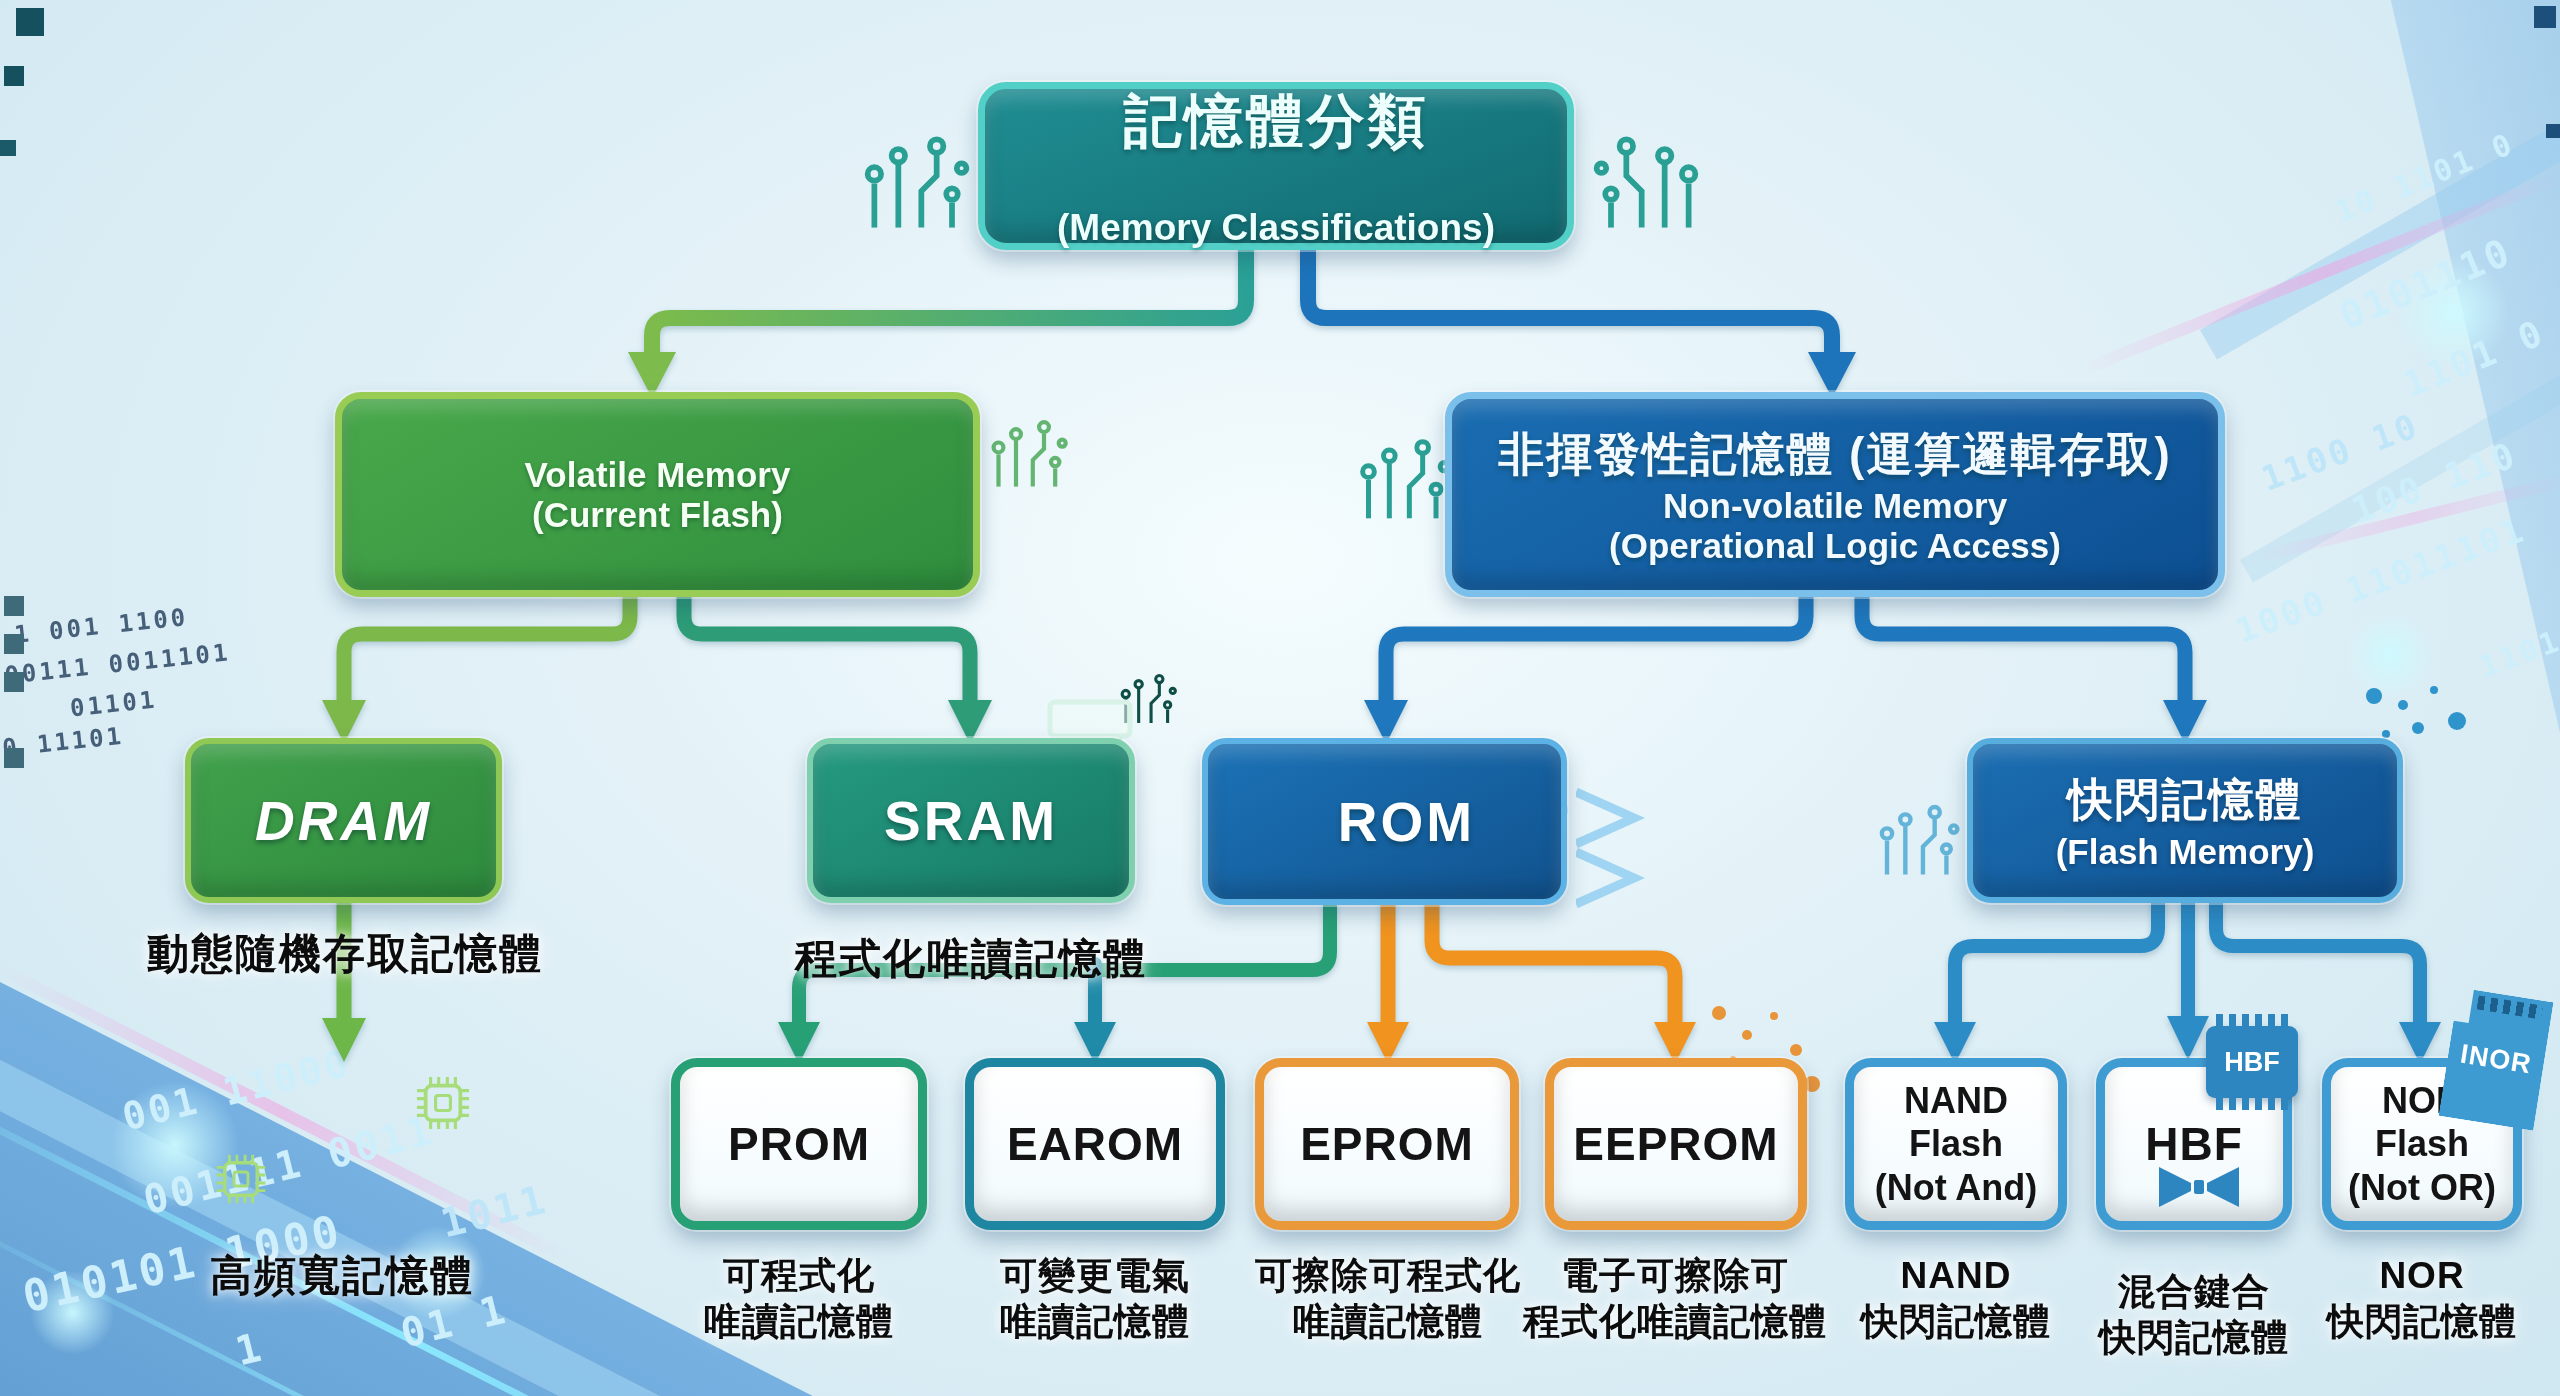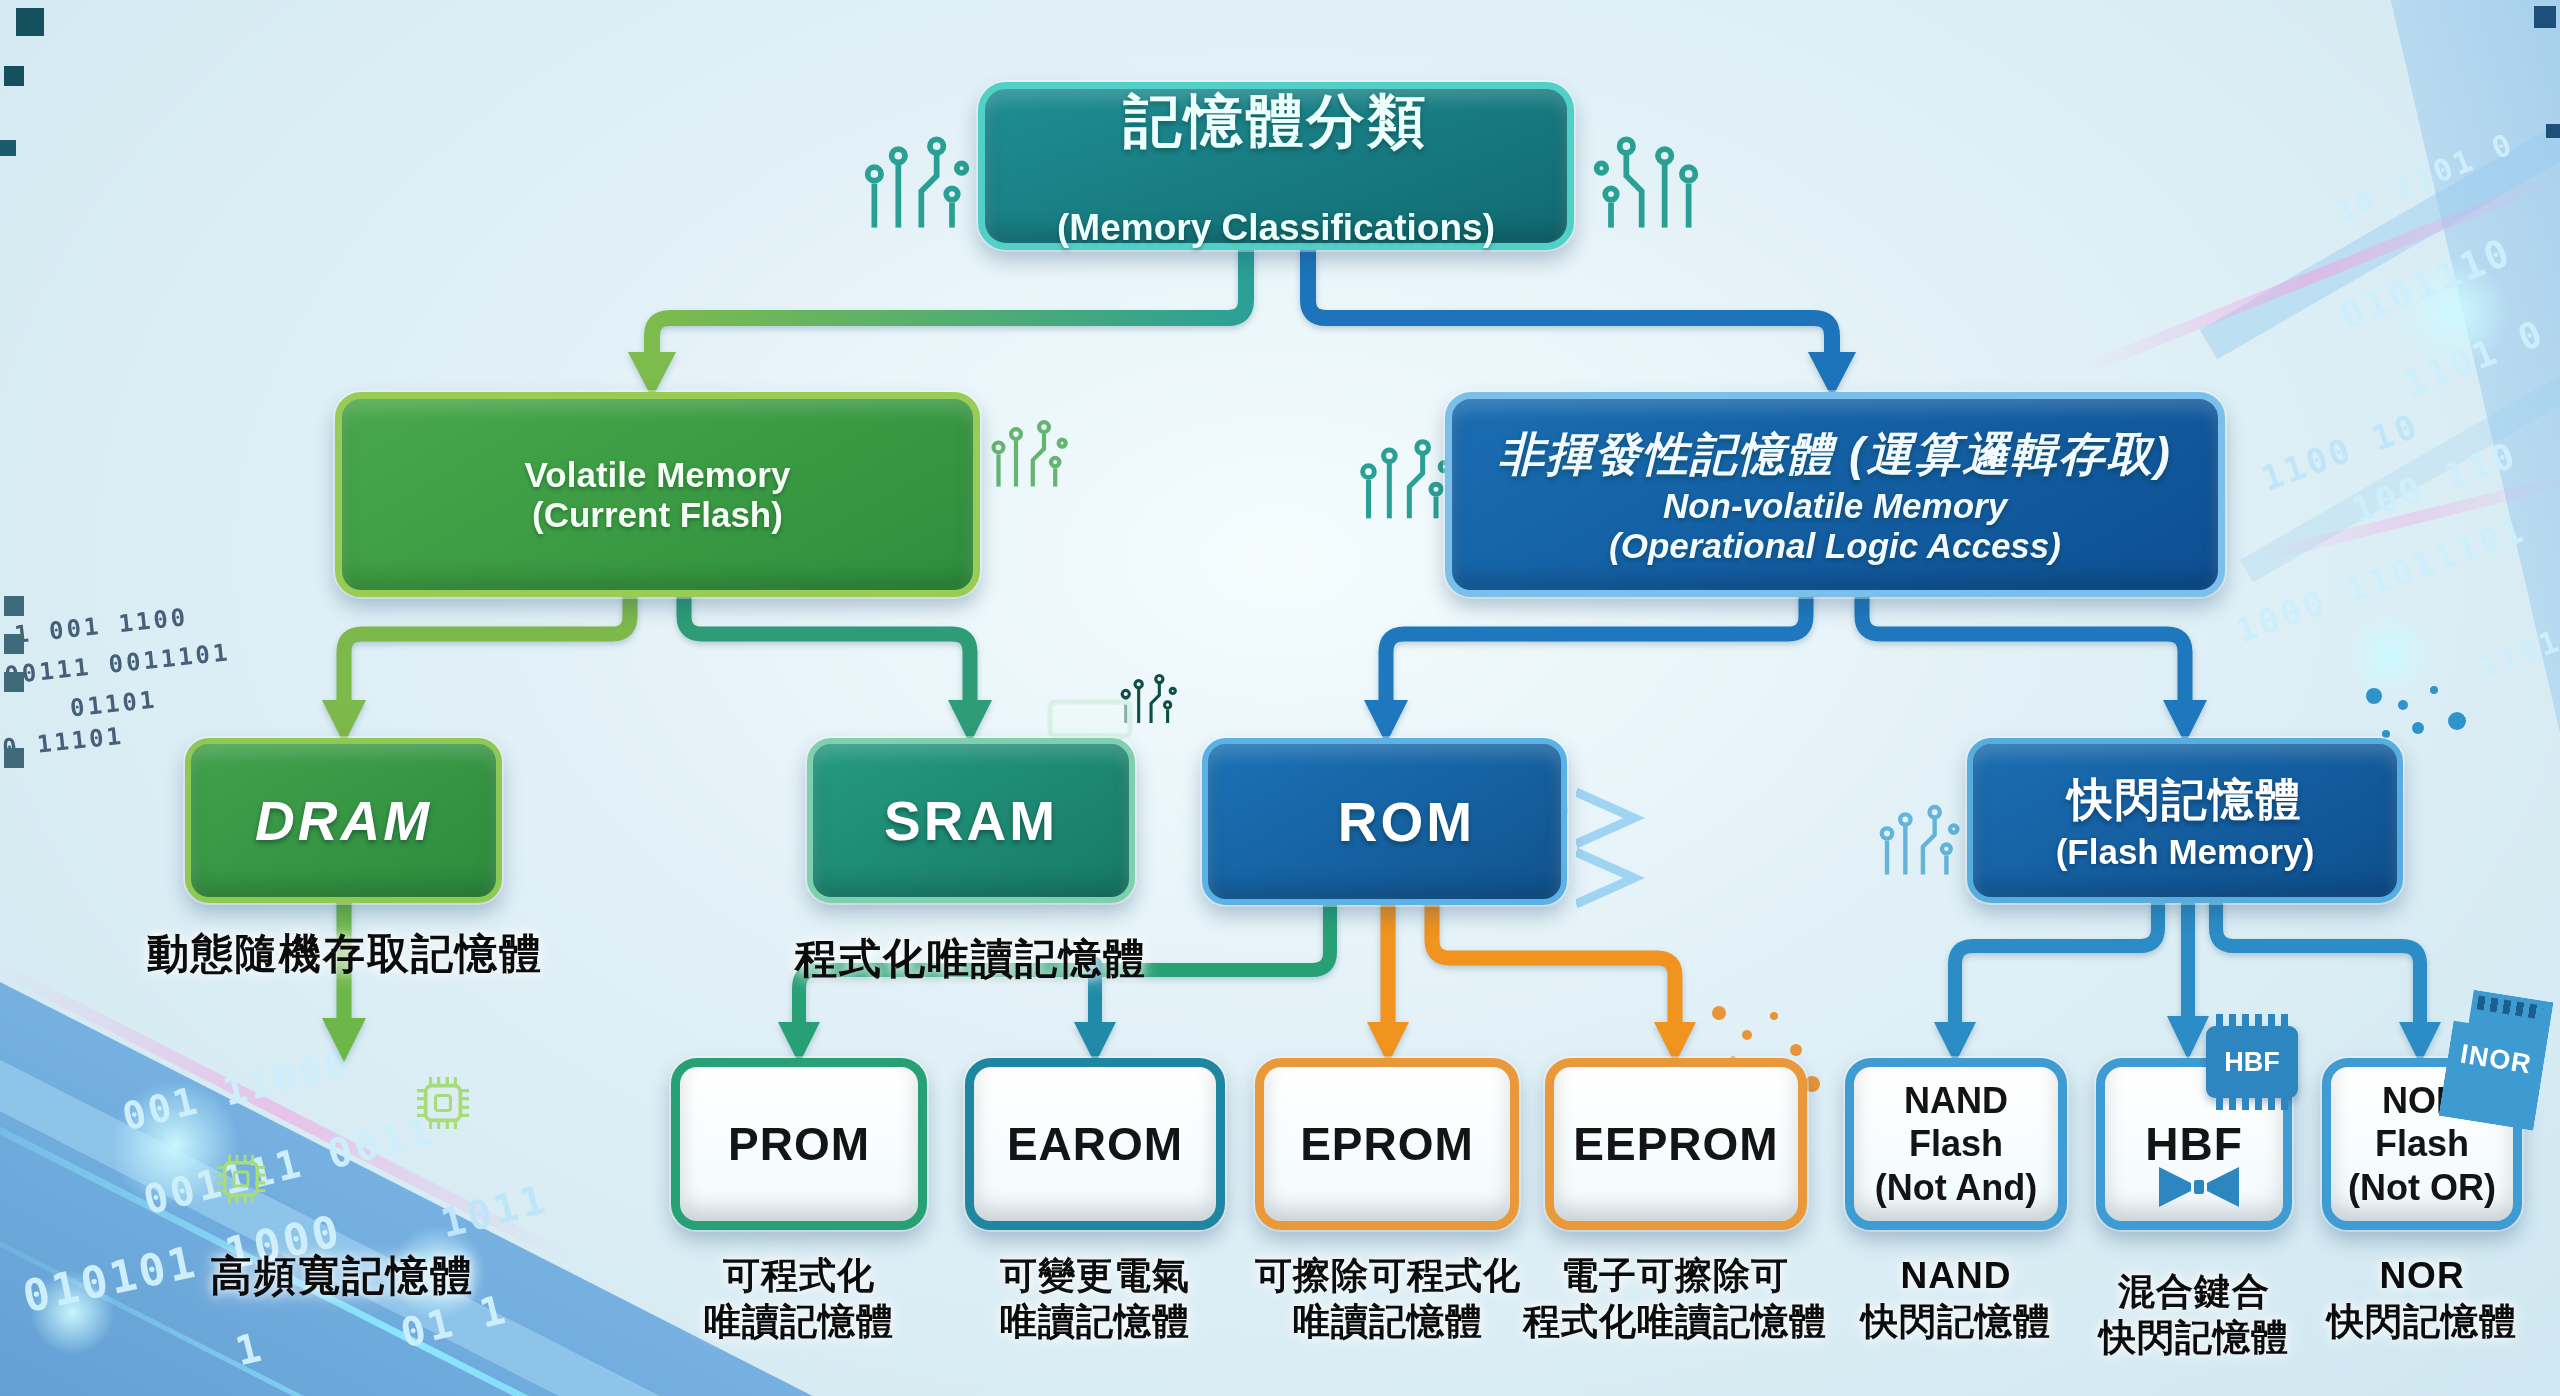--- a/index.html
+++ b/index.html
@@ -275,21 +275,21 @@
   <div class="box top-box" style="left:978px;top:82px;width:596px;height:168px;">
     <div class="zh-xl">記憶體分類</div>
     <div class="en-lg">(Memory Classifications)</div>
   </div>
 
   <div class="box green-box" style="left:335px;top:392px;width:645px;height:205px;">
     <div class="en-md">Volatile Memory</div>
     <div class="en-md">(Current Flash)</div>
   </div>
 
-  <div class="box blue-box" style="left:1445px;top:392px;width:780px;height:205px;font-style:italic;">
+  <div class="box blue-box" style="left:1445px;top:392px;width:780px;height:205px;">
     <div class="zh-lg">非揮發性記憶體 (運算邏輯存取)</div>
     <div class="en-md">Non-volatile Memory</div>
     <div class="en-md">(Operational Logic Access)</div>
   </div>
 
   <div class="box dram-box" style="left:185px;top:738px;width:317px;height:165px;">
     <div class="label-xl">DRAM</div>
   </div>
   <div class="caption cap-lg" style="left:105px;top:928px;width:480px;">動態隨機存取記憶體</div>
 

